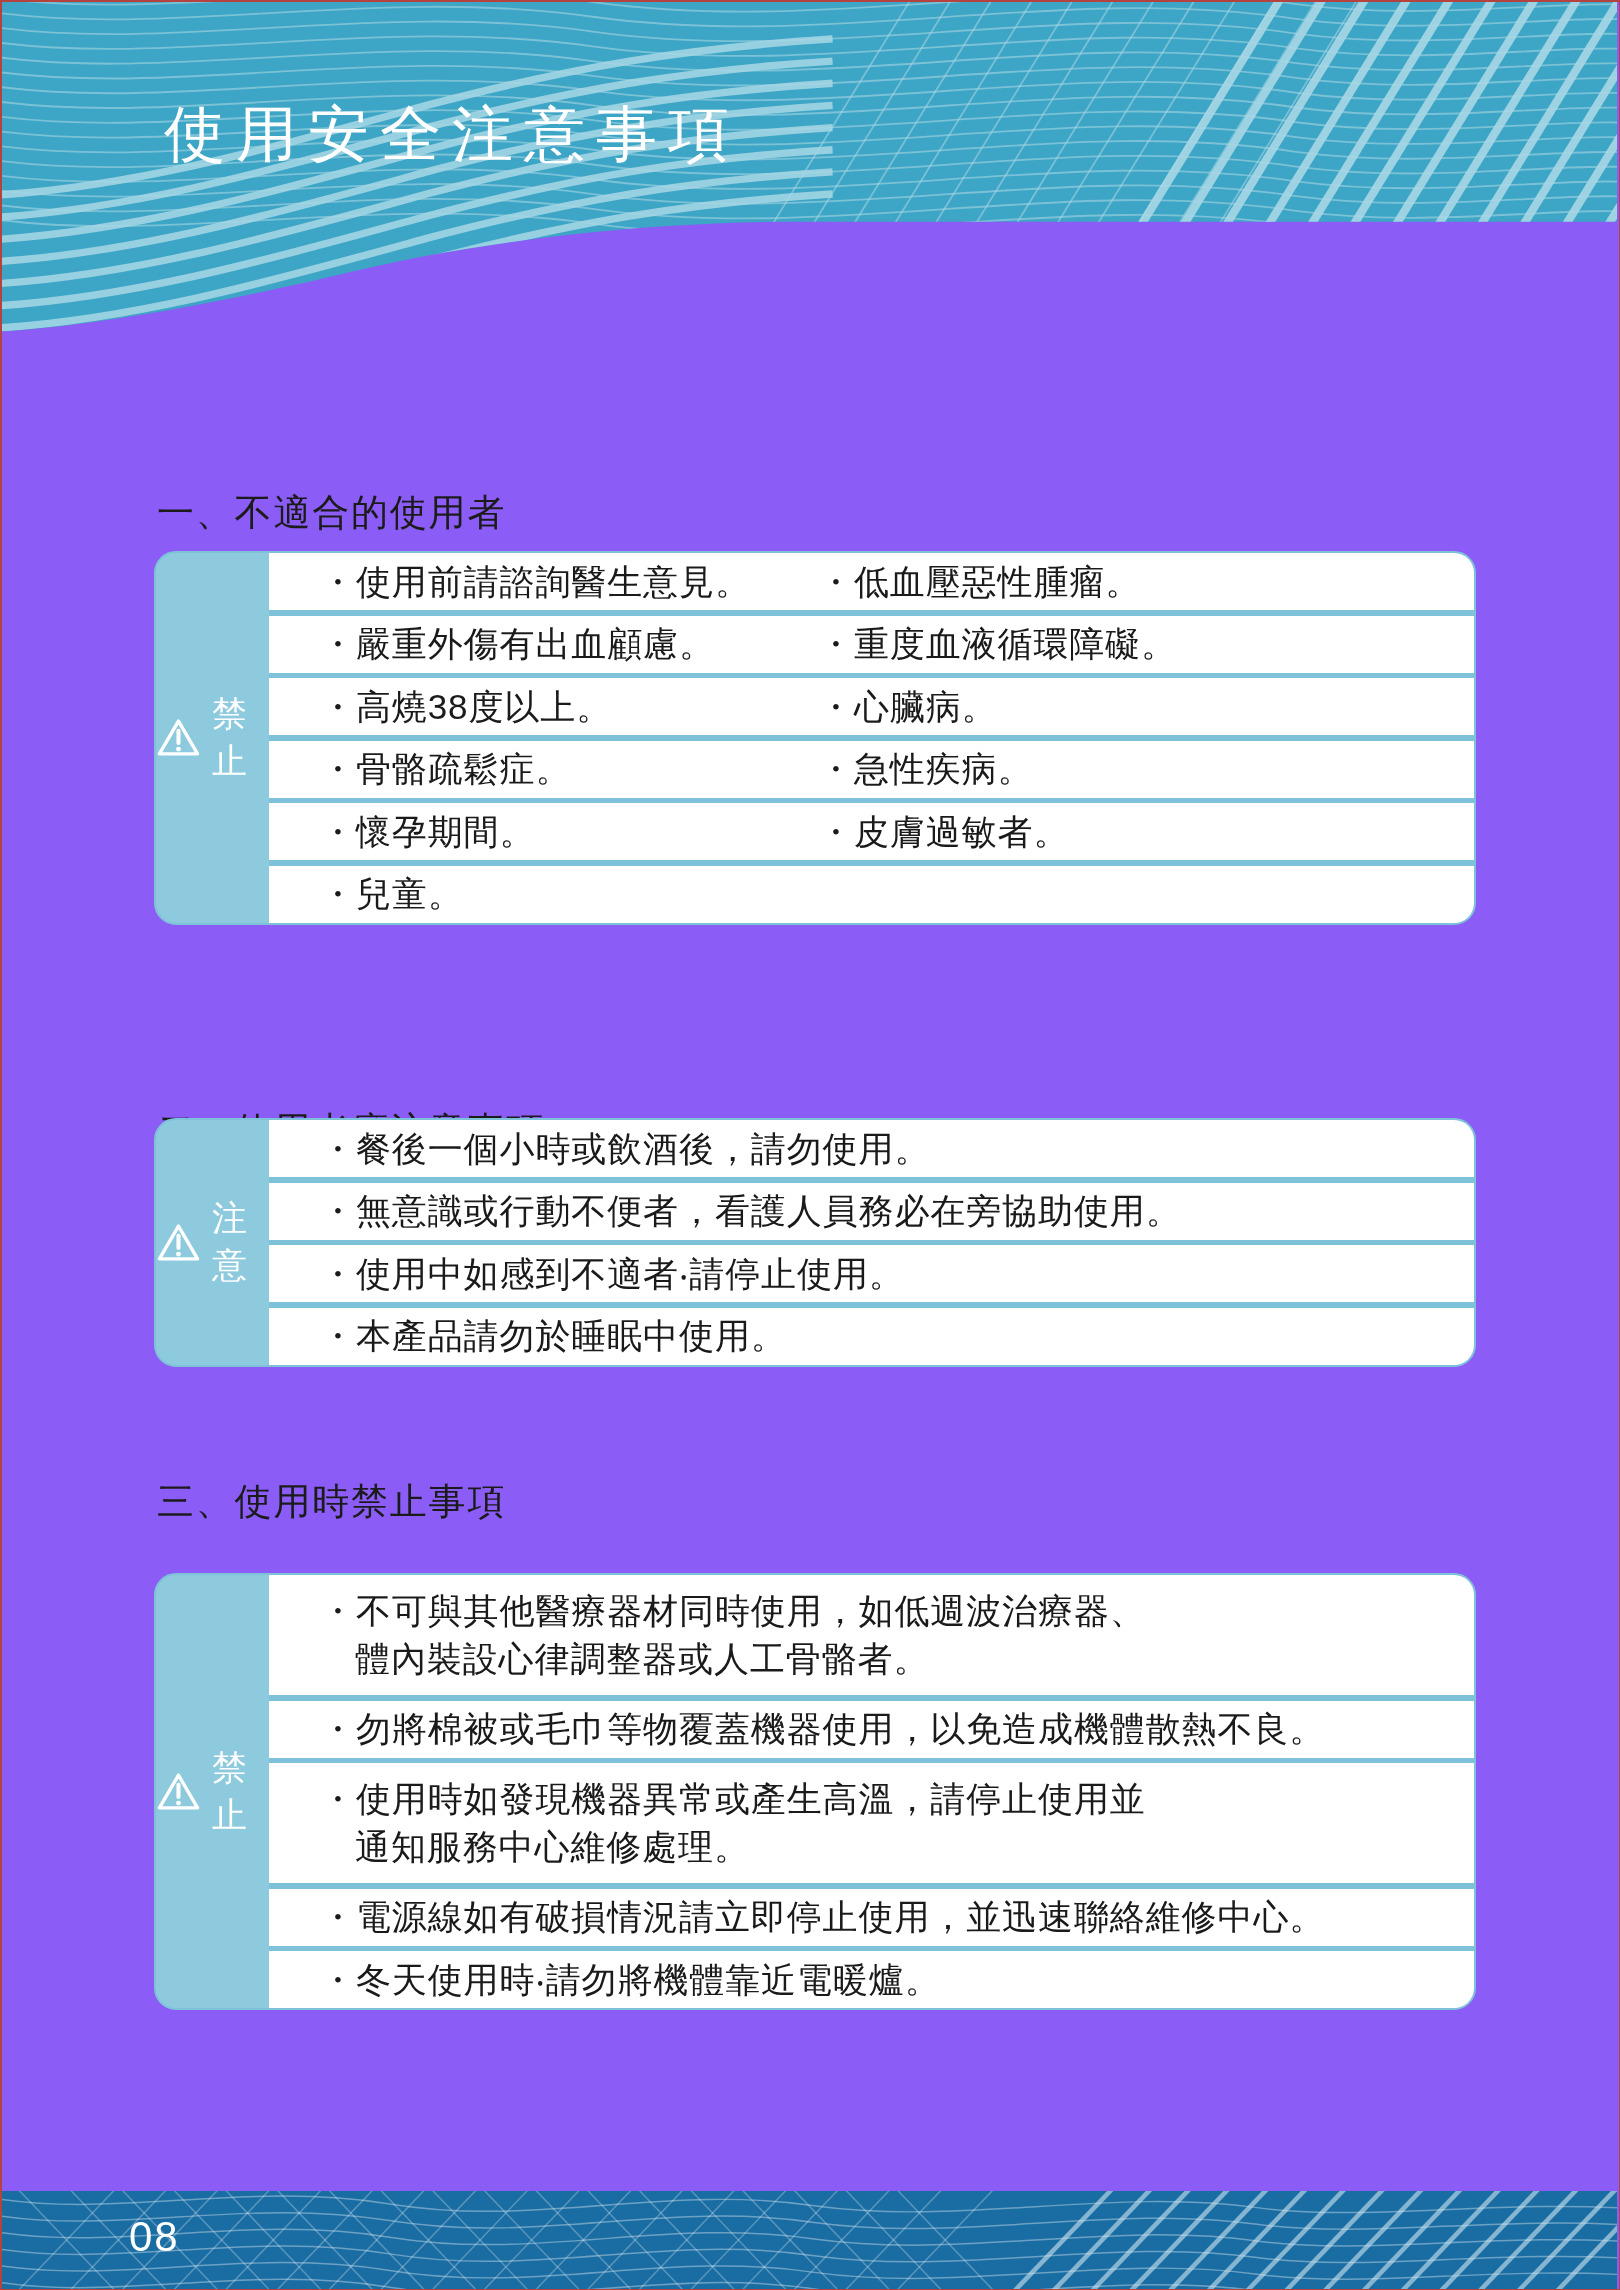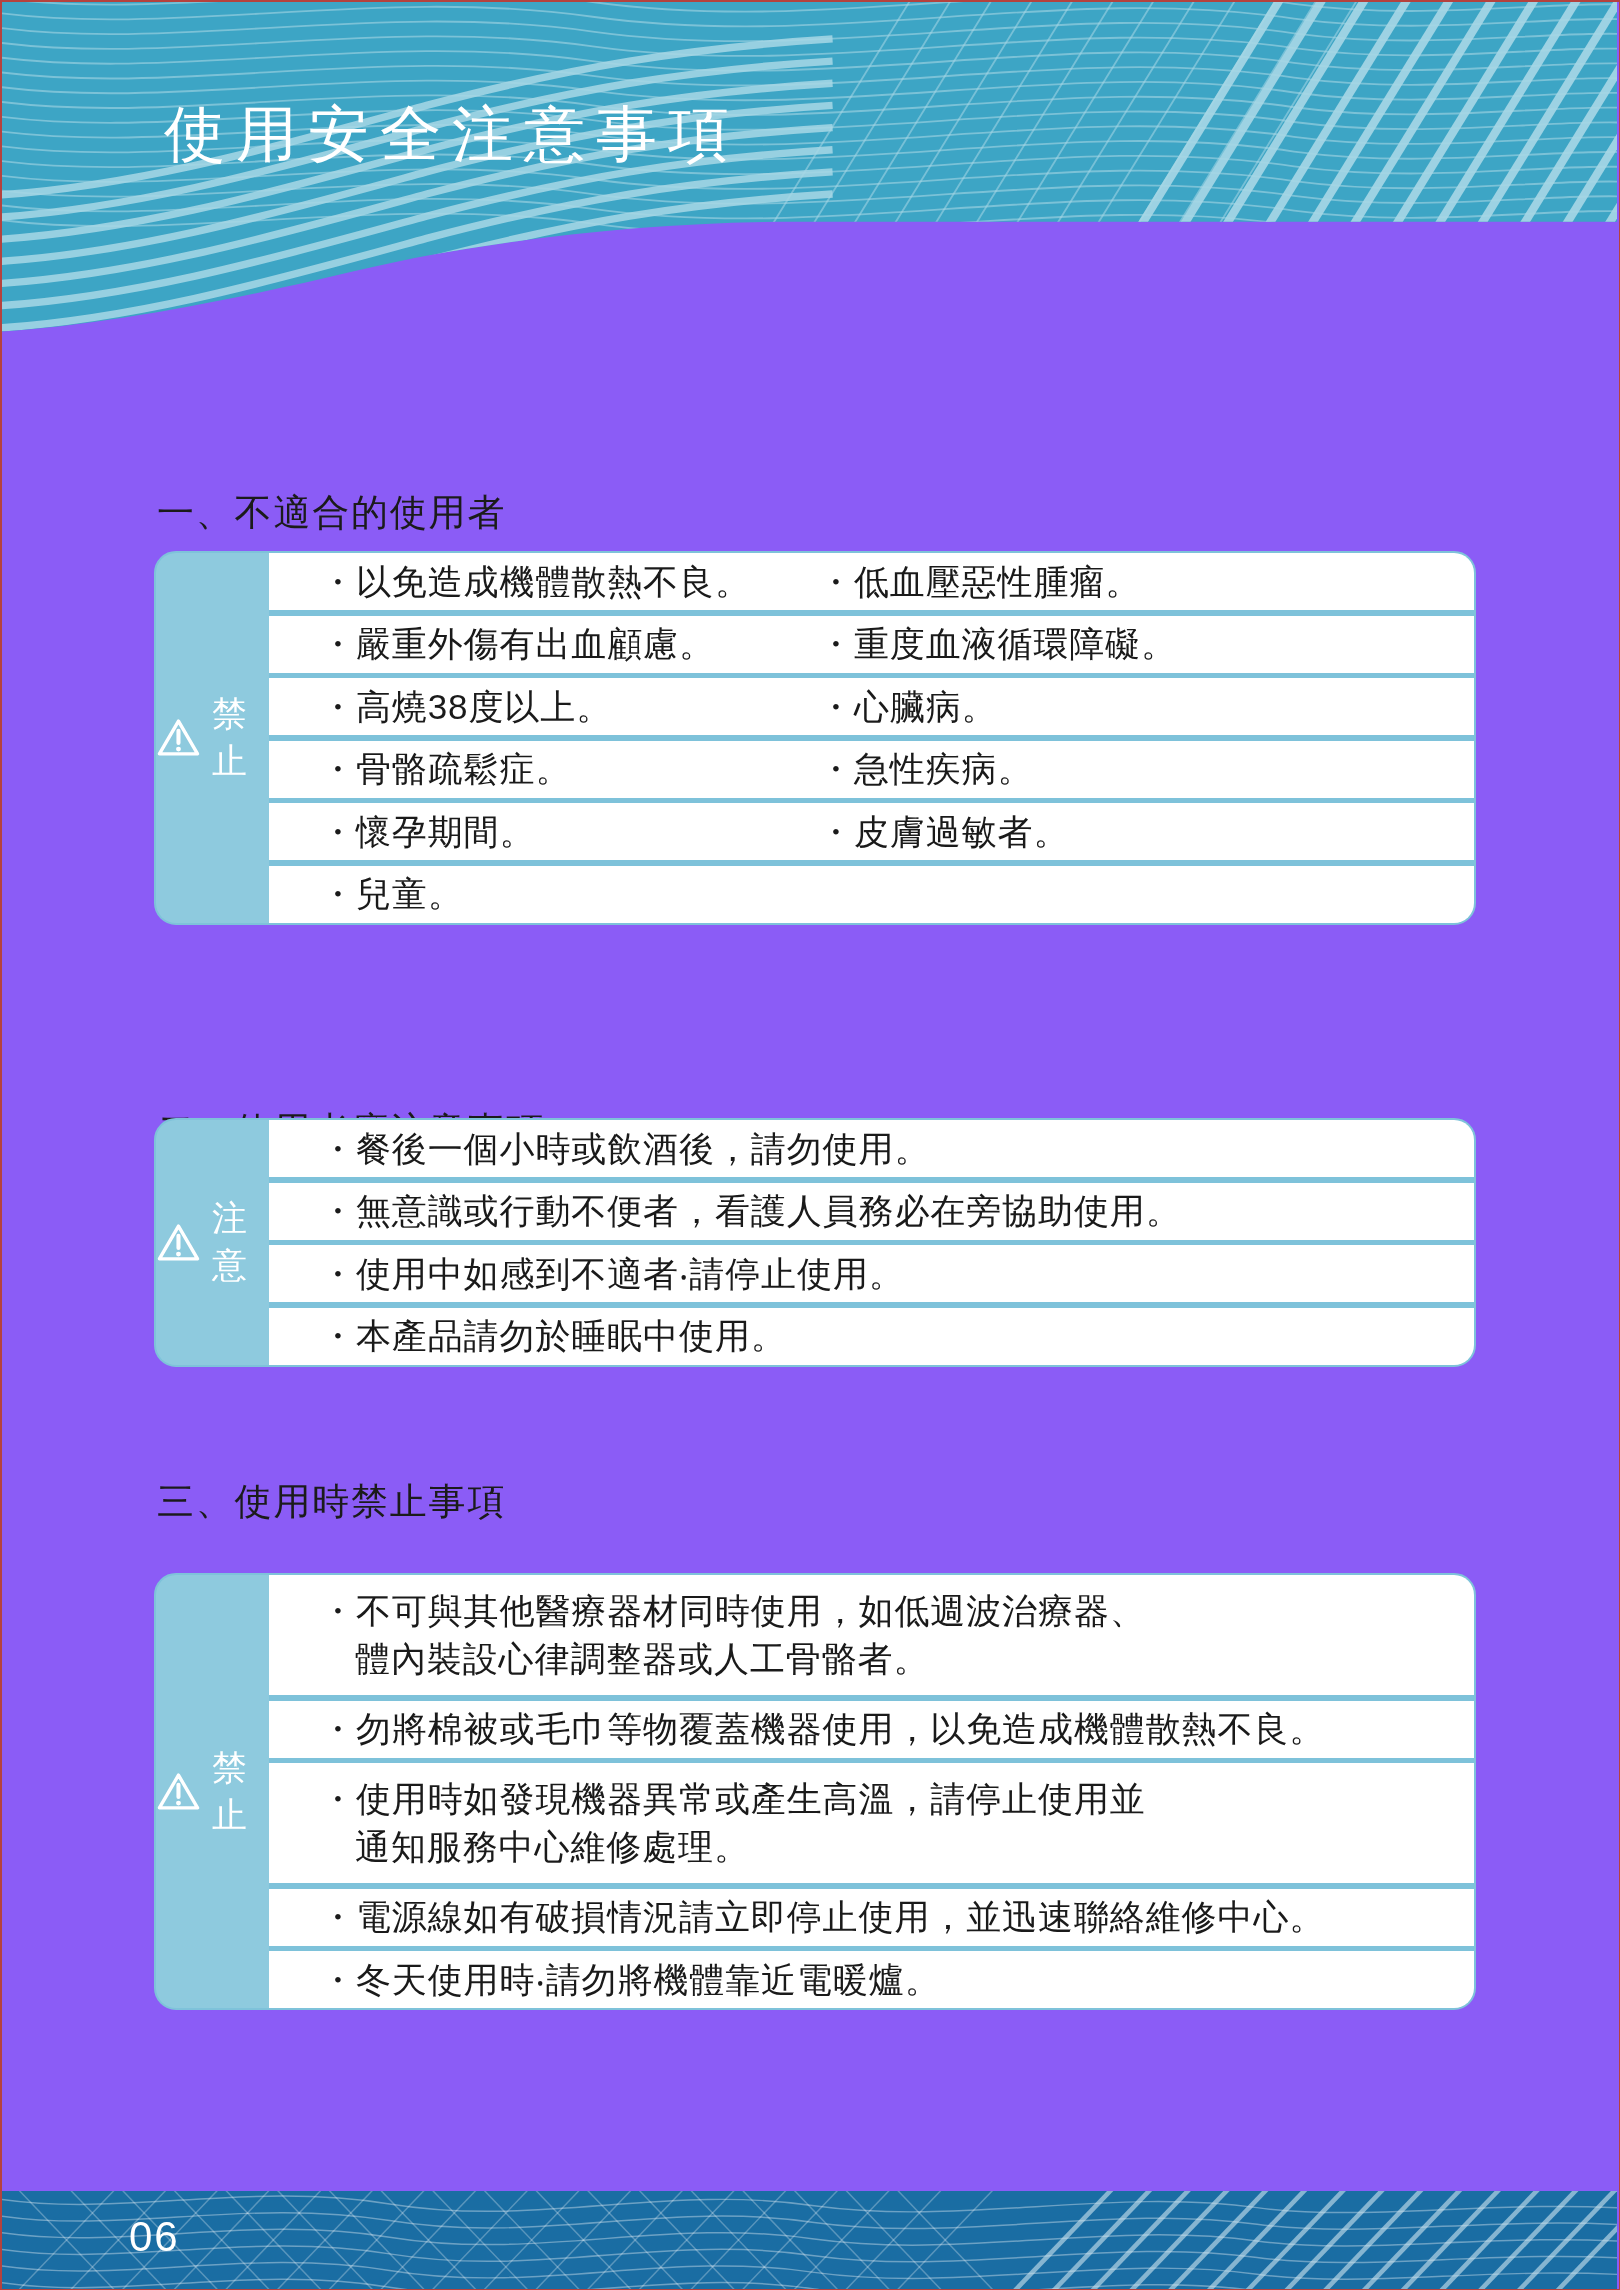--- a/index.html
+++ b/index.html
@@ -157,21 +157,21 @@
     <div class="badge">
       <svg width="61" height="55" viewBox="0 0 66 60">
         <path d="M33 6 L61 54 H5 Z" fill="none" stroke="#ffffff" stroke-width="5" stroke-linejoin="round"></path>
         <line x1="33" y1="20" x2="33" y2="38" stroke="#ffffff" stroke-width="6" stroke-linecap="round"></line>
         <circle cx="33" cy="47" r="3.6" fill="#ffffff"></circle>
       </svg>
       <div class="badge-label">禁止</div>
     </div>
     <div class="rows">
       <div class="row two-col">
-        <div class="cell">・以免造成機體散熱不良。</div>
+        <div class="cell">・使用前請諮詢醫生意見。</div>
         <div class="cell">・低血壓惡性腫瘤。</div>
       </div>
       <div class="row two-col">
         <div class="cell">・嚴重外傷有出血顧慮。</div>
         <div class="cell">・重度血液循環障礙。</div>
       </div>
       <div class="row two-col">
         <div class="cell">・高燒38度以上。</div>
         <div class="cell">・心臟病。</div>
       </div>
@@ -315,16 +315,16 @@
         <use href="#fs1" x="1374"></use>
         <use href="#fs1" x="1416"></use>
       <use href="#fs1" x="1458"></use>
         <use href="#fs1" x="1500"></use>
         <use href="#fs1" x="1542"></use>
       <use href="#fs1" x="1584"></use>
         <use href="#fs1" x="1626"></use>
         <use href="#fs1" x="1668"></use>
     </g>
   </svg>
-  <div class="page-number">06</div>
+  <div class="page-number">08</div>
 
 </div>
 
 
 </body></html>

